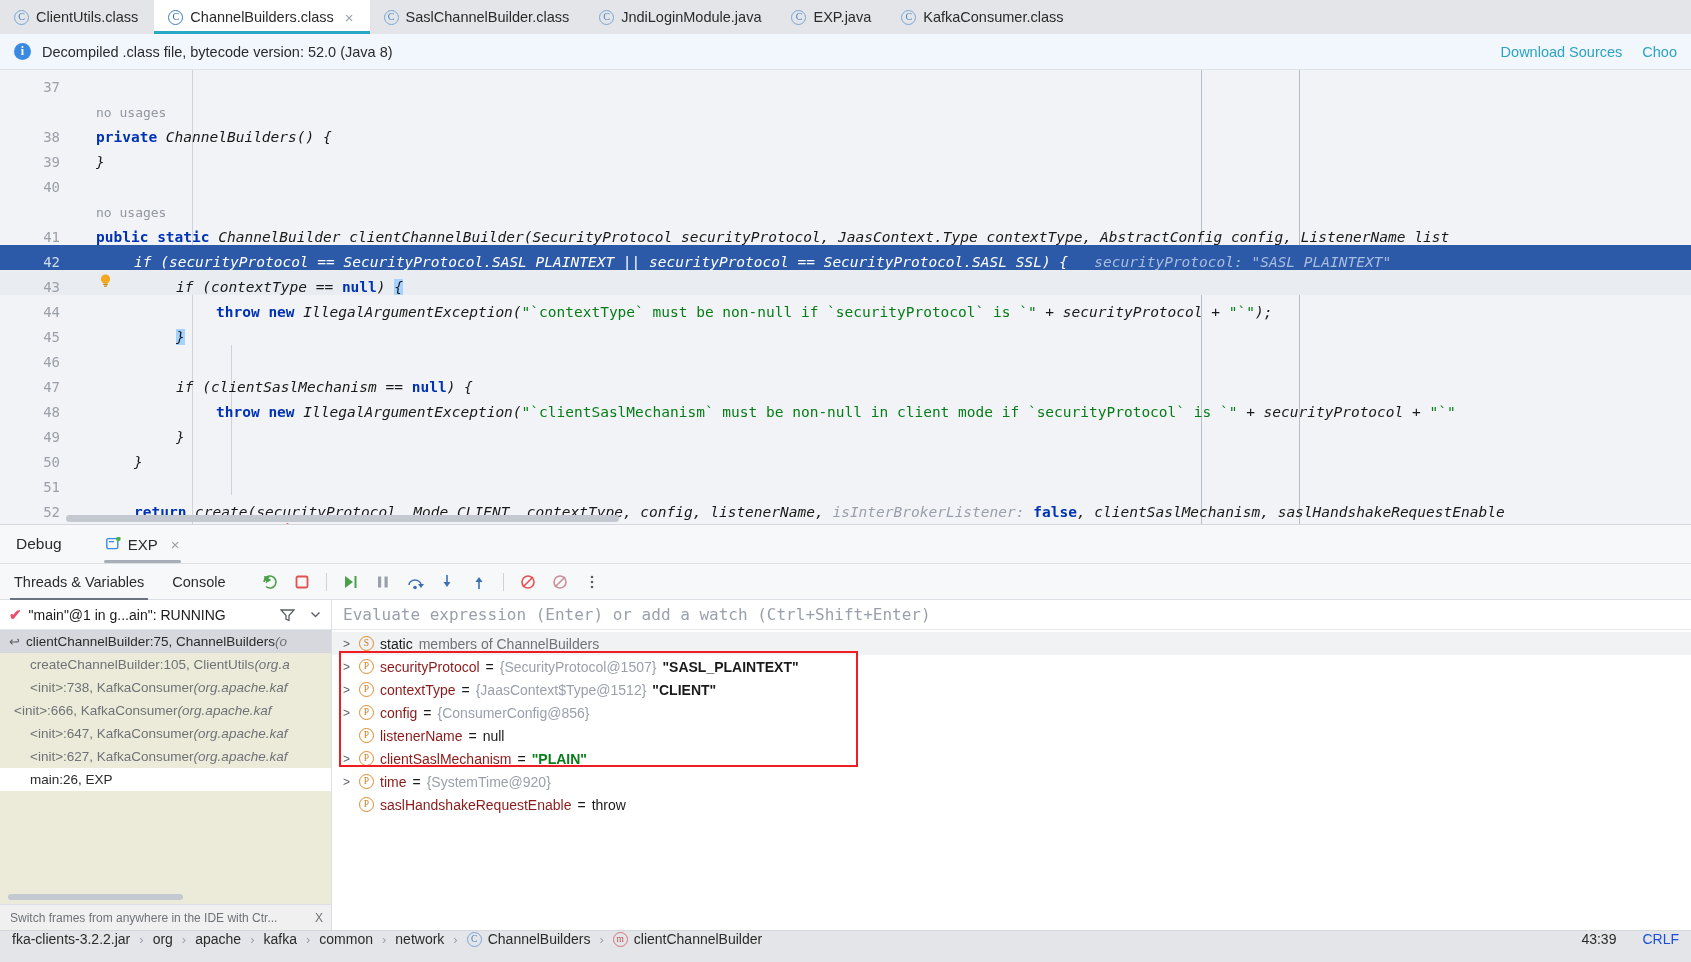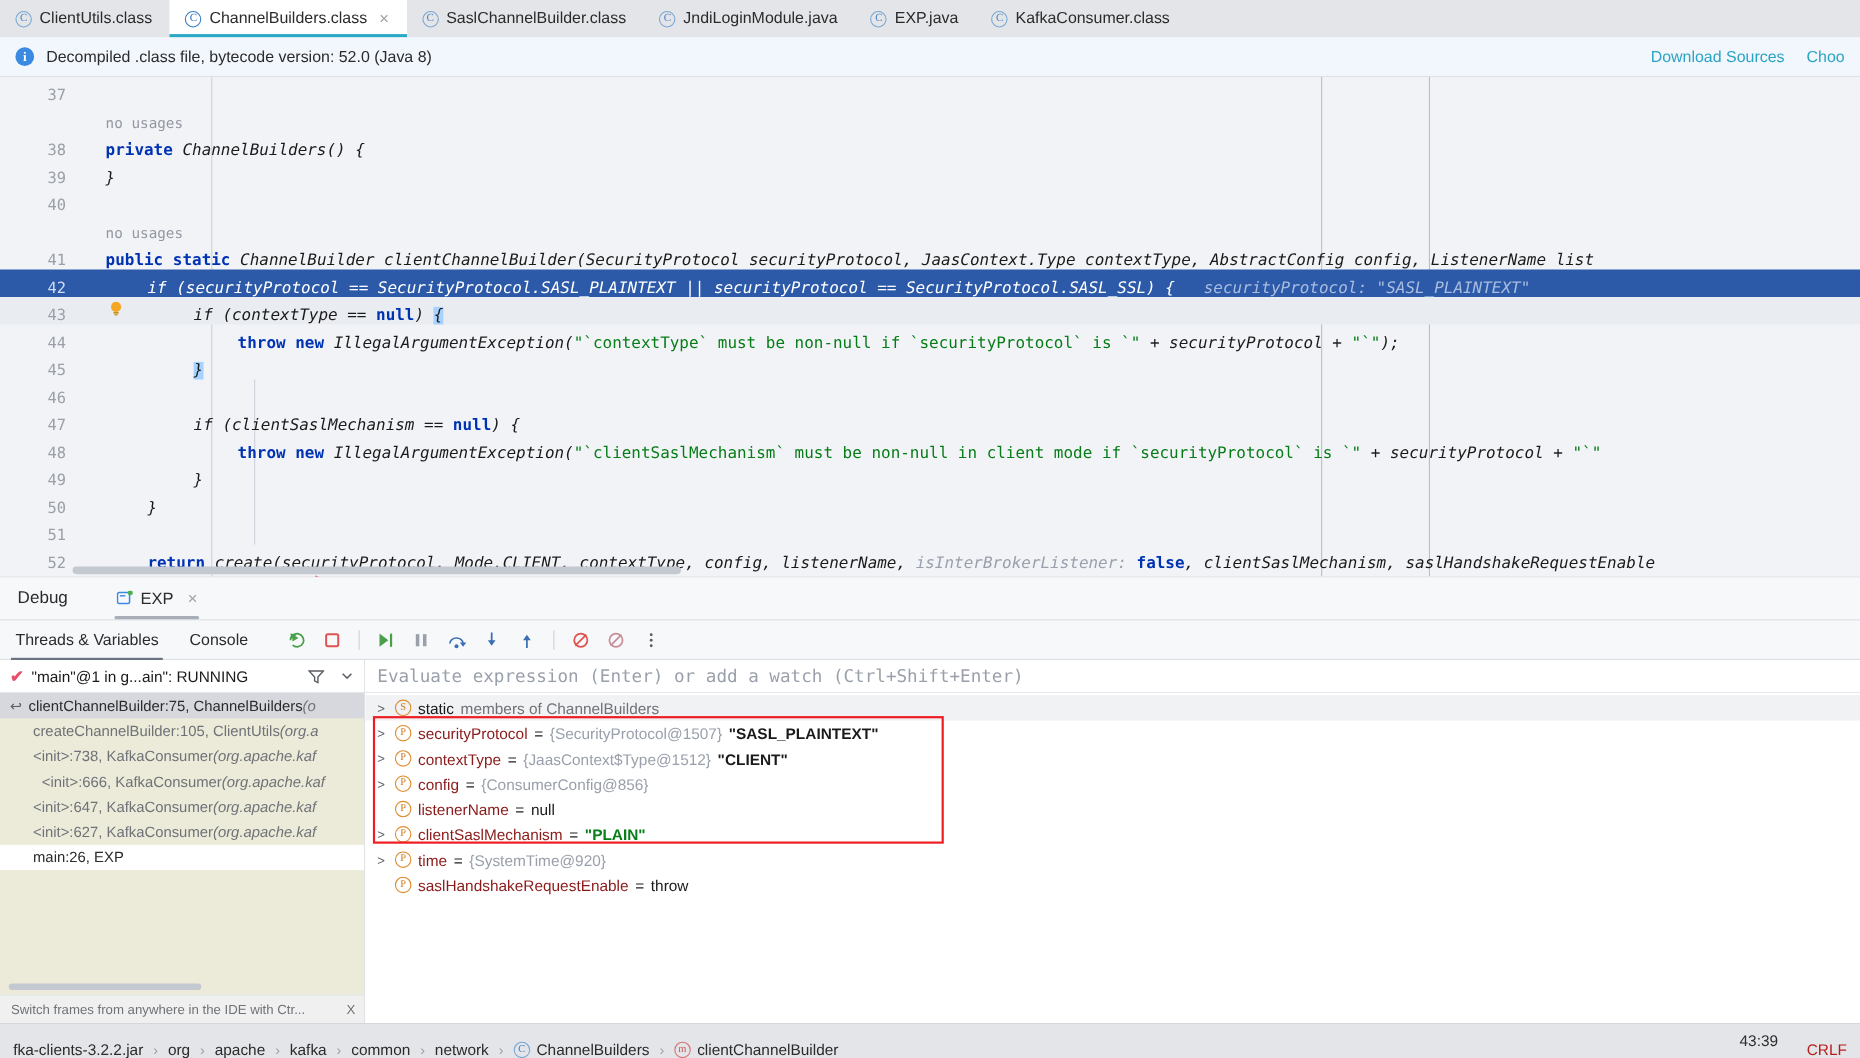--- a/index.html
+++ b/index.html
@@ -185,38 +185,38 @@
   .vstatic { color: #6f7277; }
   .vbool { color: #1a1a1a; }
   .redbox {
     position: absolute; left: 7px; top: 21px; width: 519px; height: 116px;
     border: 2.5px solid #ee1d23; pointer-events: none;
   }
 
   
   .statusbar {
     height: 32px; background: #e3e5e8; border-top: 1px solid #d4d7dc;
-    display: flex; align-items: flex-end; padding: 0 12px; flex-shrink: 0;
+    display: flex; align-items: flex-start; padding: 0 12px; flex-shrink: 0;
     font-size: 14px; color: #2b2b2b;
   }
   .crumb { display: flex; align-items: center; gap: 6px; }
   .crumb-sep { color: #9aa0ab; font-size: 13px; margin: 0 3px; }
   .cls-ico {
     width: 15px; height: 15px; border-radius: 50%; border: 1.4px solid #7aa7d4;
     color: #4b82c4; font-size: 9.5px; line-height: 12px; text-align: center;
     font-family: "Liberation Serif", serif;
   }
   .mth-ico {
     width: 15px; height: 15px; border-radius: 50%; border: 1.4px solid #d4757a;
     color: #c4565c; font-size: 9.5px; line-height: 12px; text-align: center;
     font-family: "Liberation Serif", serif;
   }
   .st-right { margin-left: auto; display: flex; gap: 26px; align-items: center; }
   .st-pos { color: #2b2b2b; }
-  .st-eol { color: #b91c1c; margin-top: 16px; }
+  .st-eol { color: #1d4ed8; }
 </style>
 </head>
 <body>
 
 <div class="app">
 
   <div class="tabbar">
     <div class="tab">
       <span class="cicon">C</span>
       <span>ClientUtils.class</span>
@@ -476,21 +476,21 @@
               <span class="fr-pkg">(o</span>
           </div>
           <div class="frame-row" style="padding-left:30px">
             <span class="fr-dim">createChannelBuilder:105, ClientUtils</span>
               <span class="fr-pkg">(org.a</span>
           </div>
           <div class="frame-row" style="padding-left:30px">
             <span class="fr-dim">&lt;init&gt;:738, KafkaConsumer</span>
               <span class="fr-pkg">(org.apache.kaf</span>
           </div>
-          <div class="frame-row" style="padding-left:38px">
+          <div class="frame-row" style="padding-left:14px">
             <span class="fr-dim">&lt;init&gt;:666, KafkaConsumer</span>
               <span class="fr-pkg">(org.apache.kaf</span>
           </div>
           <div class="frame-row" style="padding-left:30px">
             <span class="fr-dim">&lt;init&gt;:647, KafkaConsumer</span>
               <span class="fr-pkg">(org.apache.kaf</span>
           </div>
           <div class="frame-row" style="padding-left:30px">
             <span class="fr-dim">&lt;init&gt;:627, KafkaConsumer</span>
               <span class="fr-pkg">(org.apache.kaf</span>

